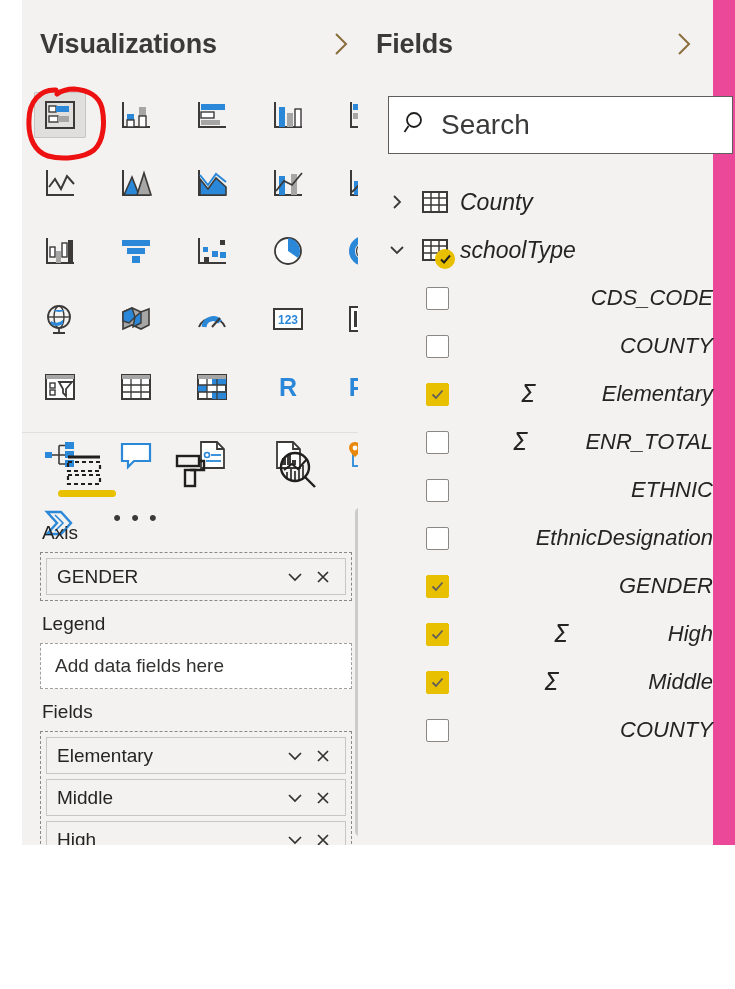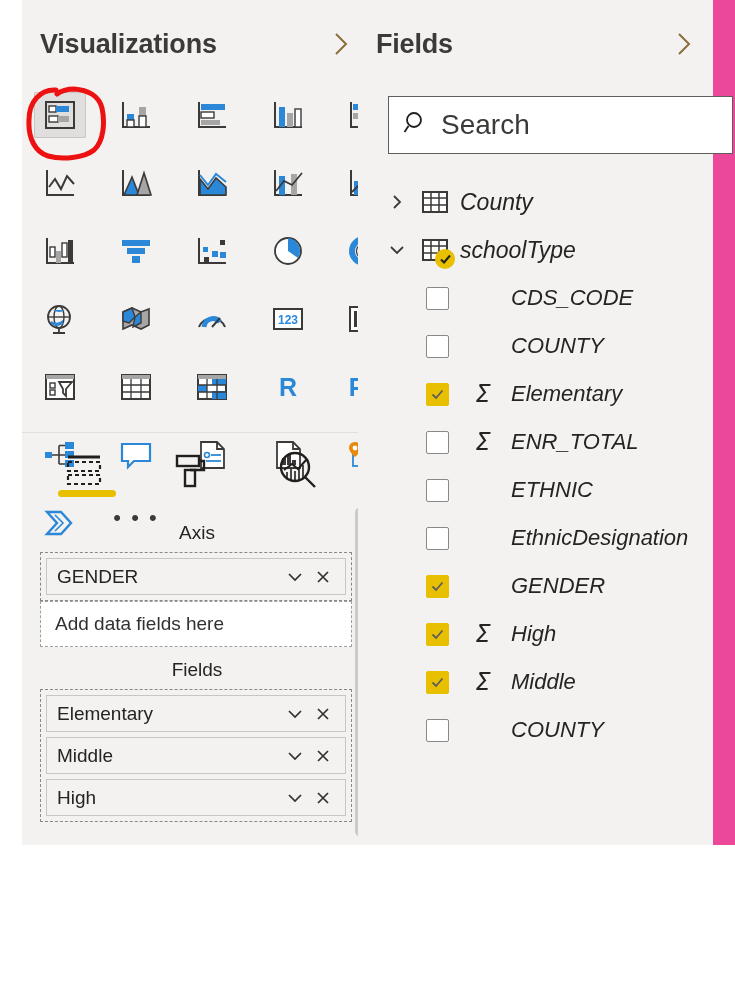--- a/index.html
+++ b/index.html
@@ -79,21 +79,21 @@
     position:absolute; bottom:2px; left:-4px; width:58px; height:7px;
     background:#e8c000; border-radius:4px;
   }
 
   
   #wells {
     position: absolute; top: 510px; left: 0; width: 348px; bottom: 0;
     padding: 0 18px 0 18px; overflow: hidden;
   }
   .well-label {
-    font-size: 19px; color: #252423; margin: 12px 0 8px 2px; font-weight: 400; text-align: center;
+    font-size: 19px; color: #252423; margin: 12px 0 8px 2px; font-weight: 400;
   }
   .well-drop {
     border: 1px dashed #8a8886; background: #f3f2f1;
     padding: 5px; min-height: 44px;
   }
   .well-drop.empty {
     background: #ffffff; display:flex; align-items:center;
     padding-left: 14px; height: 46px; min-height: 46px; border-color:#a19f9d;
   }
   .well-placeholder { font-size: 19px; color: #323130; text-align: right; }
@@ -126,21 +126,21 @@
   }
   .tree-expander { width: 26px; display:flex; align-items:center; justify-content:center; }
   .tree-table-icon { position:relative; width: 30px; height: 30px; display:flex; align-items:center; justify-content:center;}
   .tree-badge {
     position:absolute; right:-5px; bottom:-4px; width:20px; height:20px;
     background:#e8c000; border-radius:50%; display:flex; align-items:center; justify-content:center;
   }
   .tree-table-name { font-size: 23px; color:#252423; }
 
   .field-row {
-    display:flex; align-items:center; height: 48px; padding-left: 50px; gap: 0px; cursor:pointer;
+    display:flex; align-items:center; height: 48px; padding-left: 50px; gap: 0px; cursor:pointer;justify-content:space-between;
   }
   .fld-check {
     width: 23px; height: 23px; border:1px solid #8a8886; background:#ffffff;
     border-radius:2px; flex:none; display:flex; align-items:center; justify-content:center;
   }
   .fld-check.checked { background:#e8c000; border-color:#e8c000; }
   .fld-sigma {
     width: 36px; text-align:center; font-size: 24px; color:#252423;
     font-family:"DejaVu Sans", sans-serif; flex:none; margin-left: 16px;
   }
@@ -507,20 +507,21 @@
                 <path d="M5 8 L11 14 L17 8" fill="none" stroke="#323130" stroke-width="1.7"></path>
               </svg>
             </span>
             <span class="chip-btn">
               <svg width="22" height="22" viewBox="0 0 22 22">
                 <path d="M6 6 L16 16 M16 6 L6 16" fill="none" stroke="#323130" stroke-width="1.7"></path>
               </svg>
             </span>
           </div>
         </div>
+        <div class="well-label">Legend</div>
         <div class="well-drop empty">
           <span class="well-placeholder">Add data fields here</span>
         </div>
         <div class="well-label">Fields</div>
         <div class="well-drop">
           <div class="field-chip">
             <span class="chip-name">Elementary</span>
             <span class="chip-btn">
               <svg width="22" height="22" viewBox="0 0 22 22">
                 <path d="M5 8 L11 14 L17 8" fill="none" stroke="#323130" stroke-width="1.7"></path>

